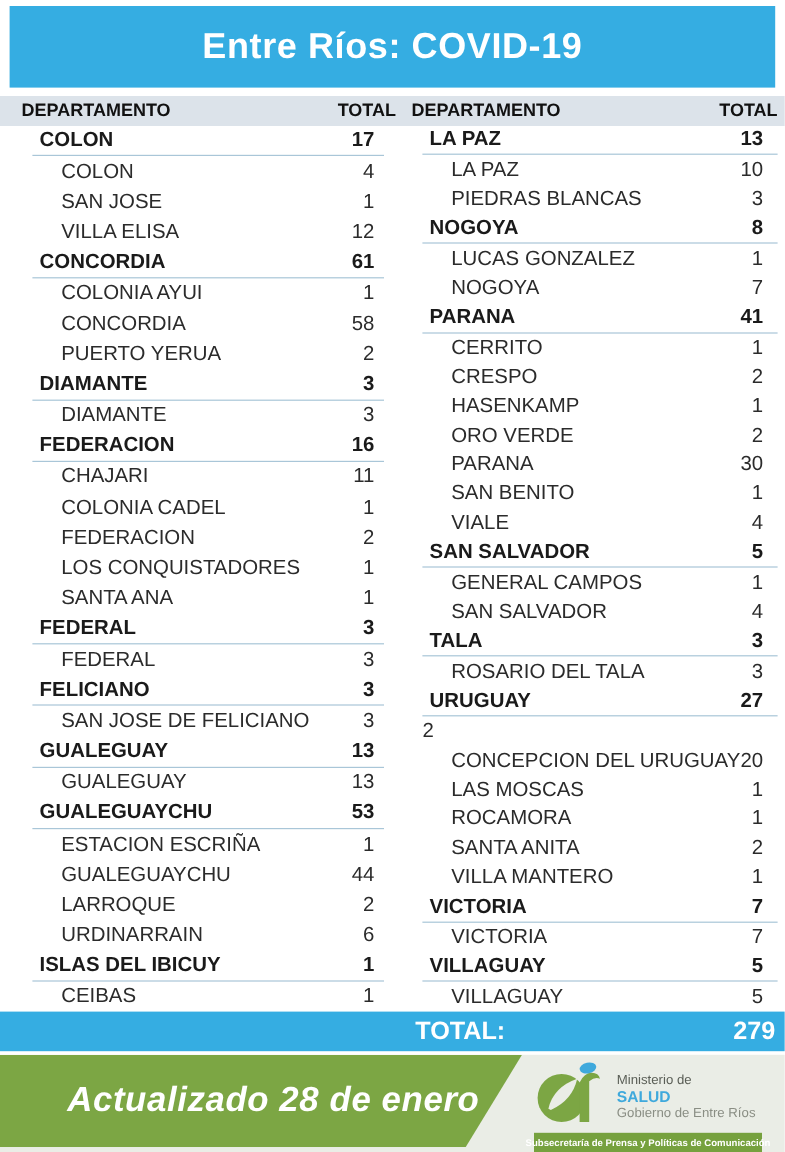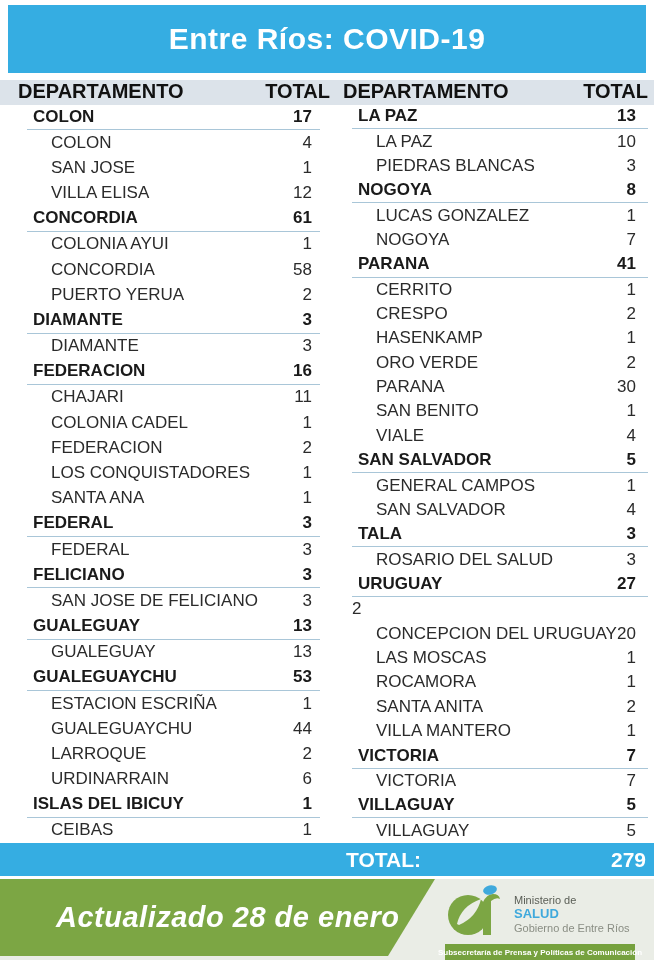--- a/index.html
+++ b/index.html
@@ -10,22 +10,22 @@
     --header-bg:#DCE3EA;--rule:#A9C6D8;--ink:#2b2b2b;--blue:#3FA9DC;--gray-text:#6b6f66;
   }
   .title-bar{
     position:absolute;left:8px;right:8px;top:5px;height:68px;
     background:var(--cyan);display:flex;align-items:center;justify-content:center;
   }
   .title-bar .title{color:#fff;font-size:30px;font-weight:bold;letter-spacing:.5px;}
   .col-headers{
     position:absolute;left:0;right:0;top:80px;height:25px;background:var(--header-bg);
   }
-  .hdr{position:absolute;top:0;height:25px;display:flex;
-       justify-content:space-between;font-weight:bold;font-size:20px;color:#111;}
+  .hdr{position:absolute;top:0;height:25px;display:flex;align-items:center;
+       justify-content:space-between;font-weight:bold;font-size:15px;color:#111;}
   .hdr-left{left:18px;width:312px;}
   .hdr-right{left:343px;width:305px;}
   .col{position:absolute;top:104px;height:739px;display:flex;flex-direction:column;}
   .col-left{left:12px;width:308px;}
   .col-right{left:337px;width:311px;}
   .row{flex:1;display:flex;align-items:center;justify-content:space-between;
        font-size:17px;color:var(--ink);margin-left:15px;}
   .row.dept{font-weight:bold;border-bottom:1px solid var(--rule);color:#1a1a1a;}
   .row .label{padding-left:6px;white-space:nowrap;}
   .row.sub .label{padding-left:24px;}
@@ -265,21 +265,21 @@
     </div>
     <div class="row sub">
       <span class="label">SAN SALVADOR</span>
       <span class="value">4</span>
     </div>
     <div class="row dept">
       <span class="label">TALA</span>
       <span class="value">3</span>
     </div>
     <div class="row sub">
-      <span class="label">ROSARIO DEL SALUD</span>
+      <span class="label">ROSARIO DEL TALA</span>
       <span class="value">3</span>
     </div>
     <div class="row dept">
       <span class="label">URUGUAY</span>
       <span class="value">27</span>
     </div>
     <div class="row sub">
       <span class="value">2</span>
     </div>
     <div class="row sub">

